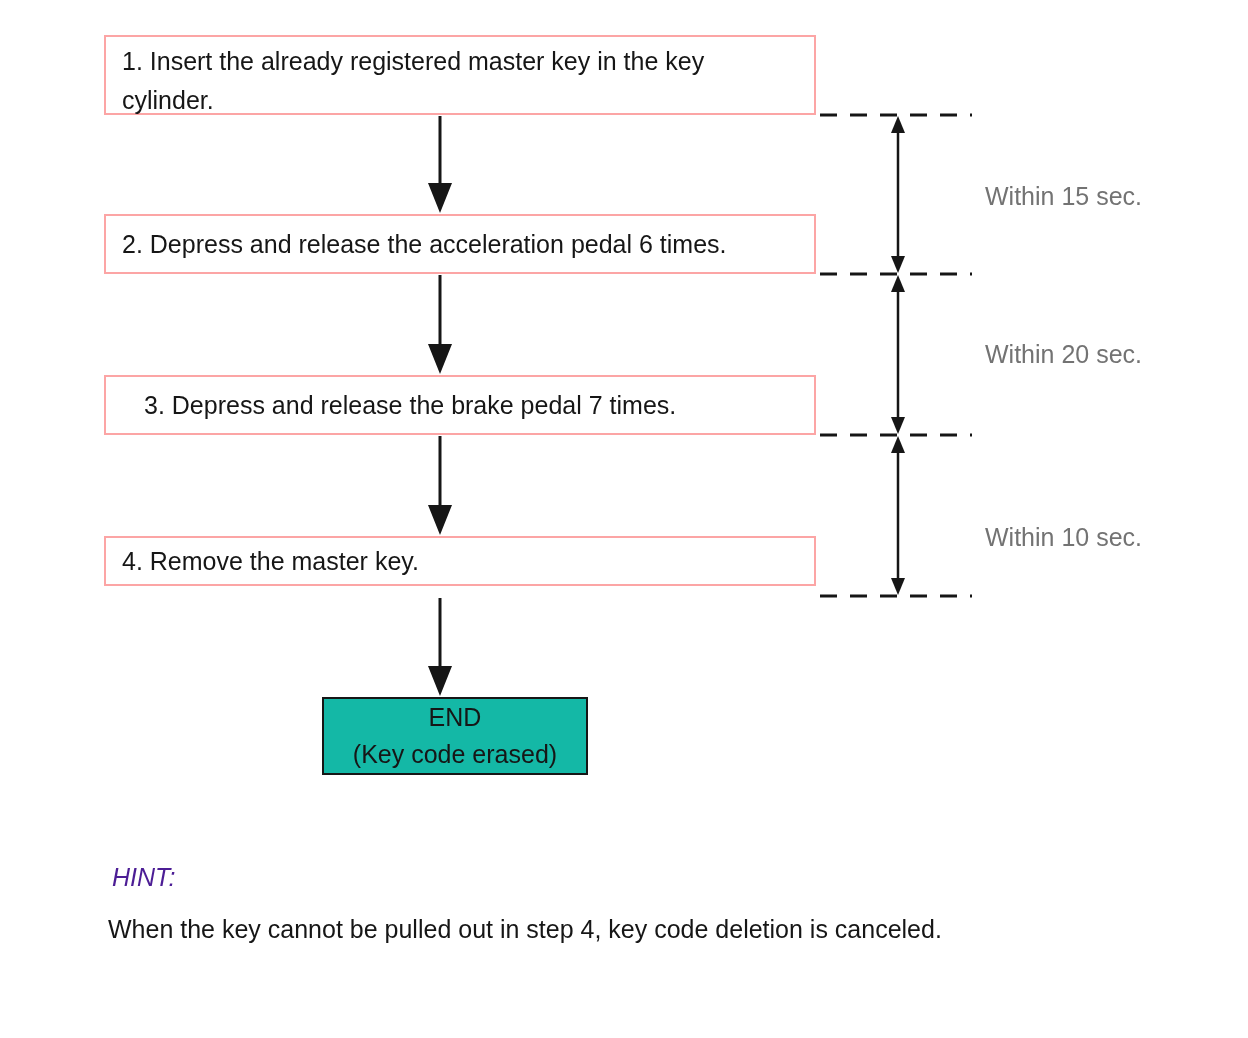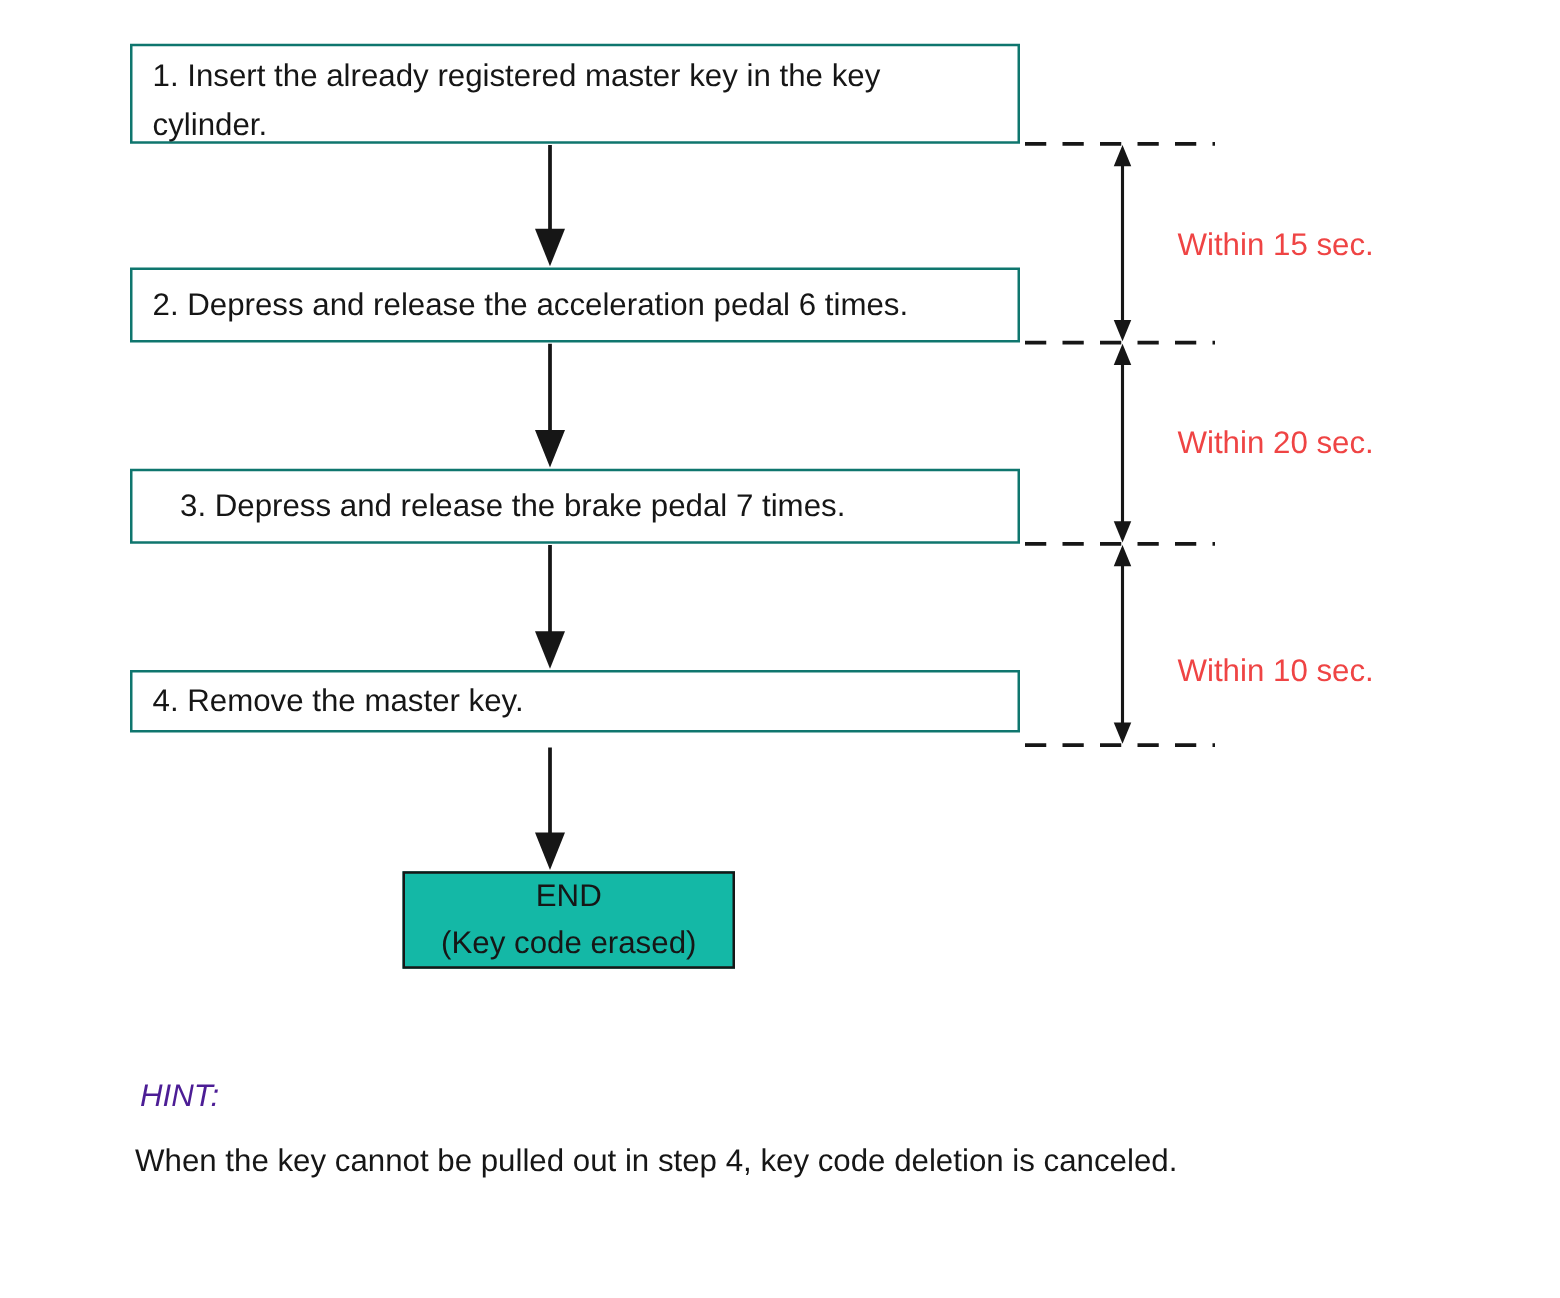--- a/index.html
+++ b/index.html
@@ -13,21 +13,21 @@
     height: 1038px;
     background: #ffffff;
     font-family: "Liberation Sans", "DejaVu Sans", sans-serif;
     color: #161616;
     overflow: hidden;
   }
   .step-box {
     position: absolute;
     left: 104px;
     width: 712px;
-    border: 2px solid #0f766e;
+    border: 2px solid #fca5a5;
     box-sizing: border-box;
     background: #ffffff;
     font-size: 25px;
     line-height: 39px;
     color: #161616;
   }
   .step-box.multiline {
     padding: 5px 26px 0 16px;
   }
   .step-box.single {
@@ -51,23 +51,23 @@
     display: flex;
     flex-direction: column;
     align-items: center;
     justify-content: center;
     font-size: 25px;
     line-height: 37px;
     color: #161616;
   }
   .timing-label {
     position: absolute;
-    left: 942px;
+    left: 985px;
     font-size: 25px;
-    color: #ef4444;
+    color: #737373;
     white-space: nowrap;
   }
   #timing1 { top: 182px; }
   #timing2 { top: 340px; }
   #timing3 { top: 501px; margin-top: 22px; }
   .hint-heading {
     position: absolute;
     left: 112px;
     top: 863px;
     font-size: 25px;

